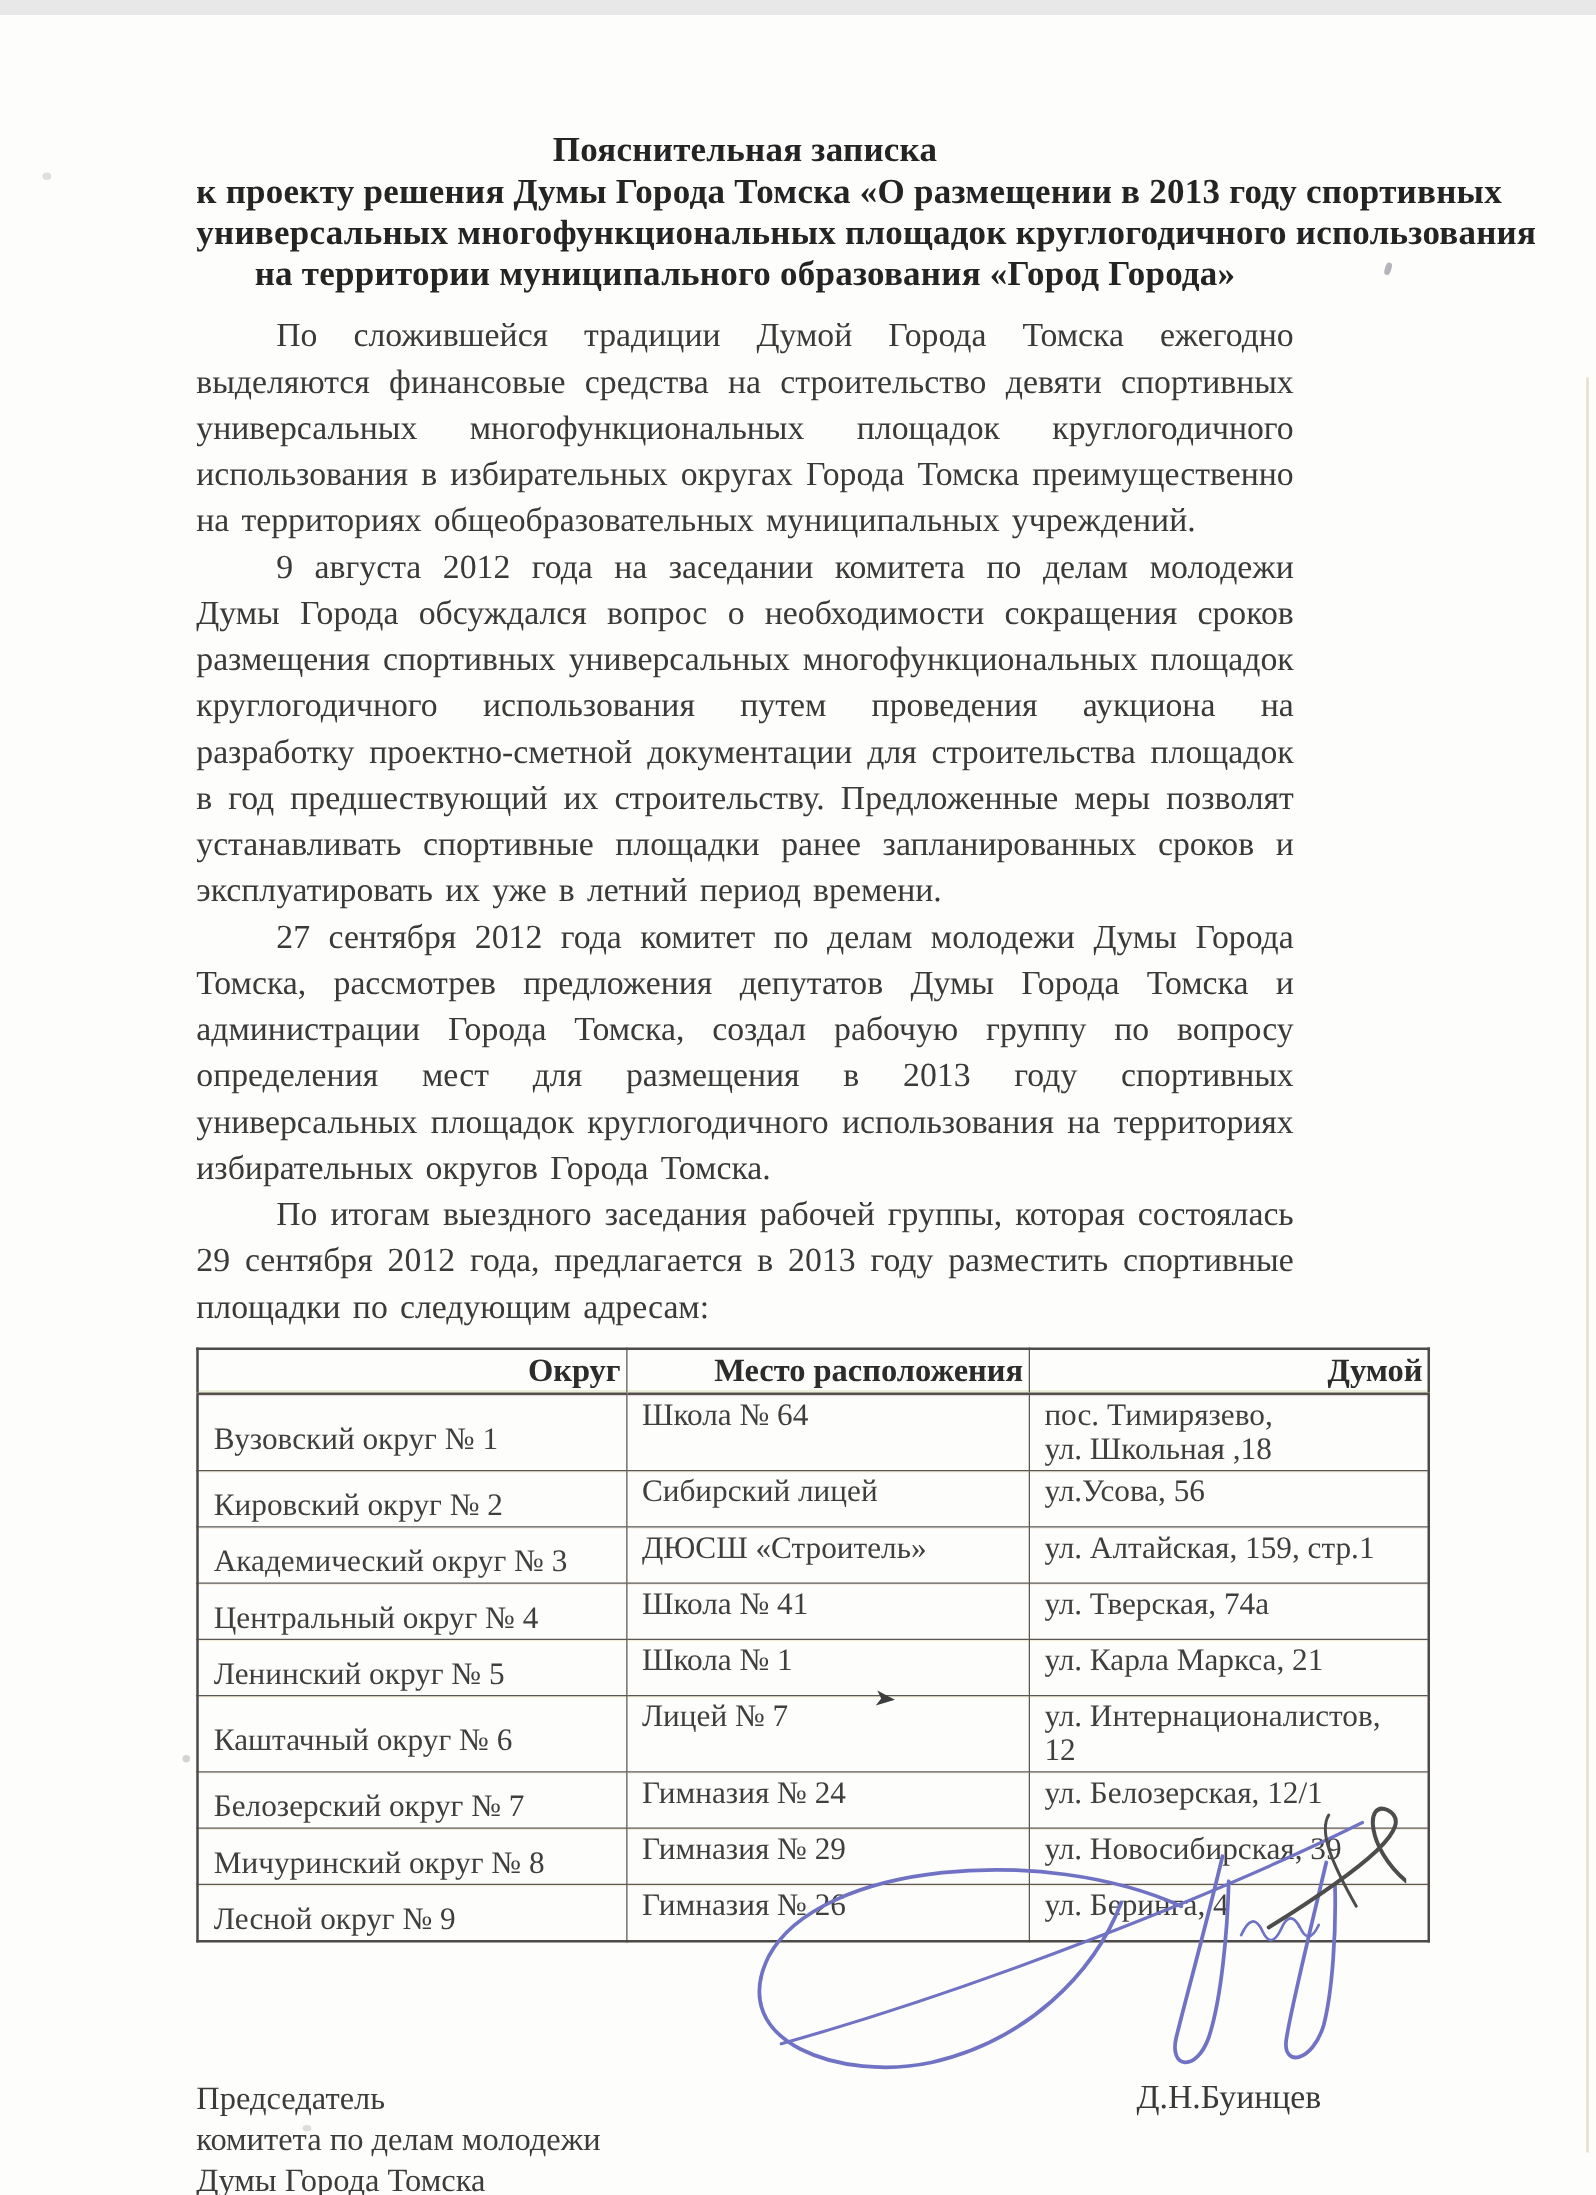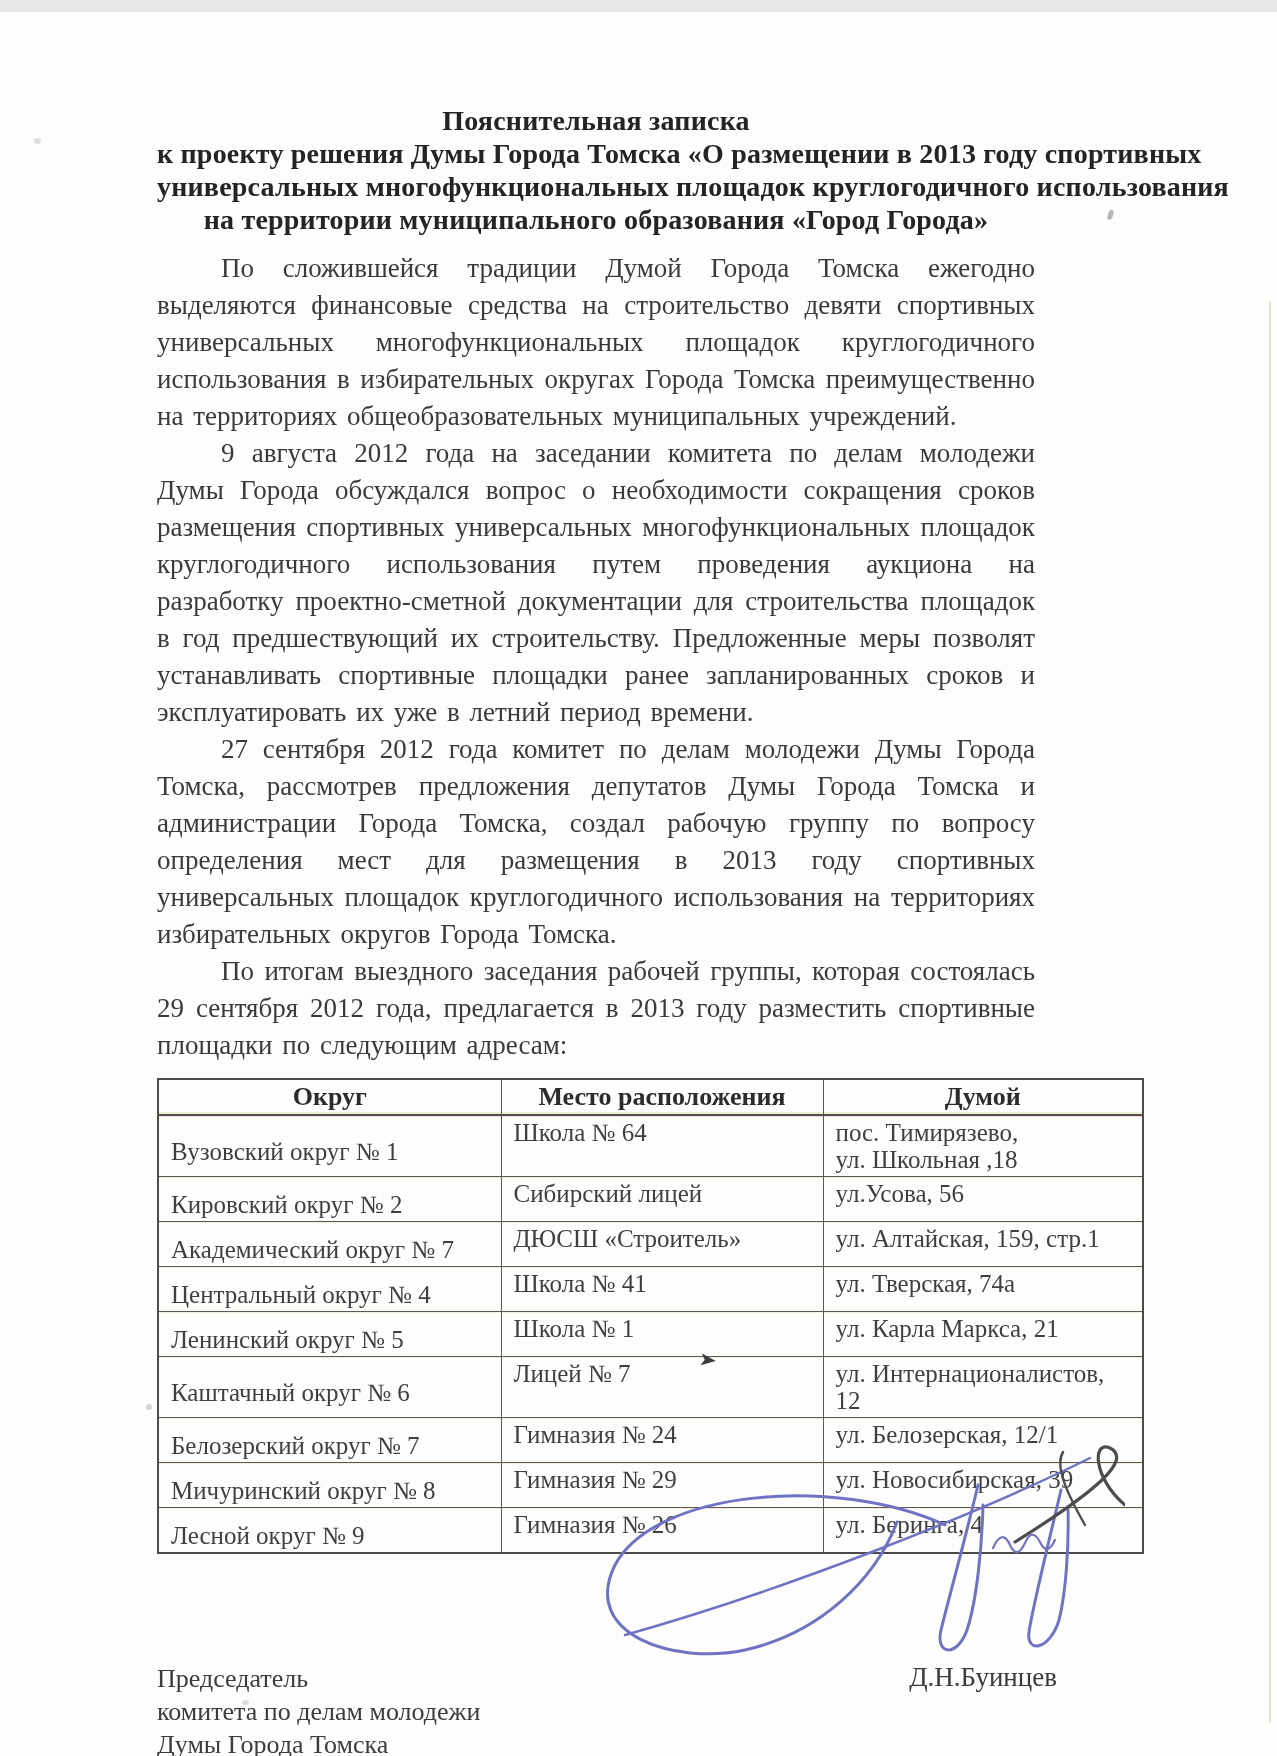--- a/index.html
+++ b/index.html
@@ -45,21 +45,21 @@
     color:#3f3f3f;
   }
   table.placement{border:2.5px solid #4d4b49;}
   table.placement th, table.placement td{
     border:1.6px solid #5b5752;
   }
   table.placement th{
     font-size:26px;
     font-weight:bold;
     color:#2c2c2c;
-    text-align:center;
+    text-align:right;
     padding:3px 4px 4px 4px;
     border-bottom:2.2px solid #555049;
     box-shadow:0 2px 0 rgba(214,176,196,0.45), 0 -2px 0 rgba(205,220,160,0.4) inset;
   }
   table.placement td{
     padding:14px 8px 3px 12px;
     vertical-align:middle;
   }
   table.placement td.col-place, table.placement td.col-addr{
     vertical-align:top;
@@ -153,21 +153,21 @@
             <td class="col-place">Школа № 64</td>
             <td class="col-addr">пос. Тимирязево,
 ул. Школьная ,18</td>
           </tr>
           <tr>
             <td class="col-okrug">Кировский округ № 2</td>
             <td class="col-place">Сибирский лицей</td>
             <td class="col-addr">ул.Усова, 56</td>
           </tr>
           <tr>
-            <td class="col-okrug">Академический округ № 7</td>
+            <td class="col-okrug">Академический округ № 3</td>
             <td class="col-place">ДЮСШ «Строитель»</td>
             <td class="col-addr">ул. Алтайская, 159, стр.1</td>
           </tr>
           <tr>
             <td class="col-okrug">Центральный округ № 4</td>
             <td class="col-place">Школа № 41</td>
             <td class="col-addr">ул. Тверская, 74а</td>
           </tr>
           <tr>
             <td class="col-okrug">Ленинский округ № 5</td>

